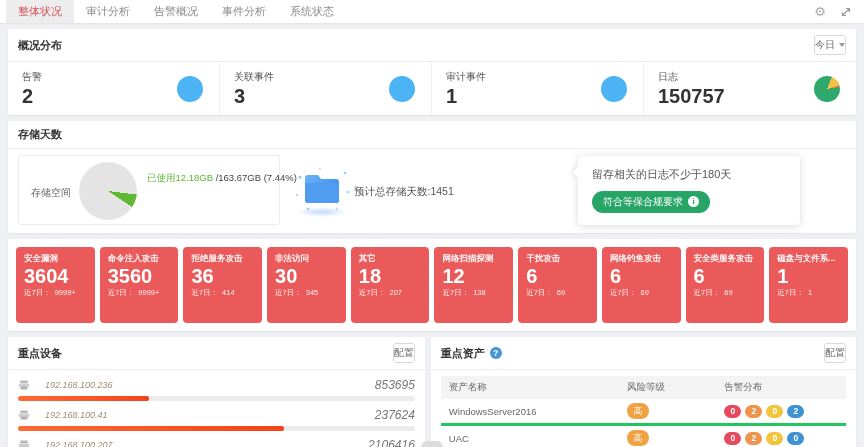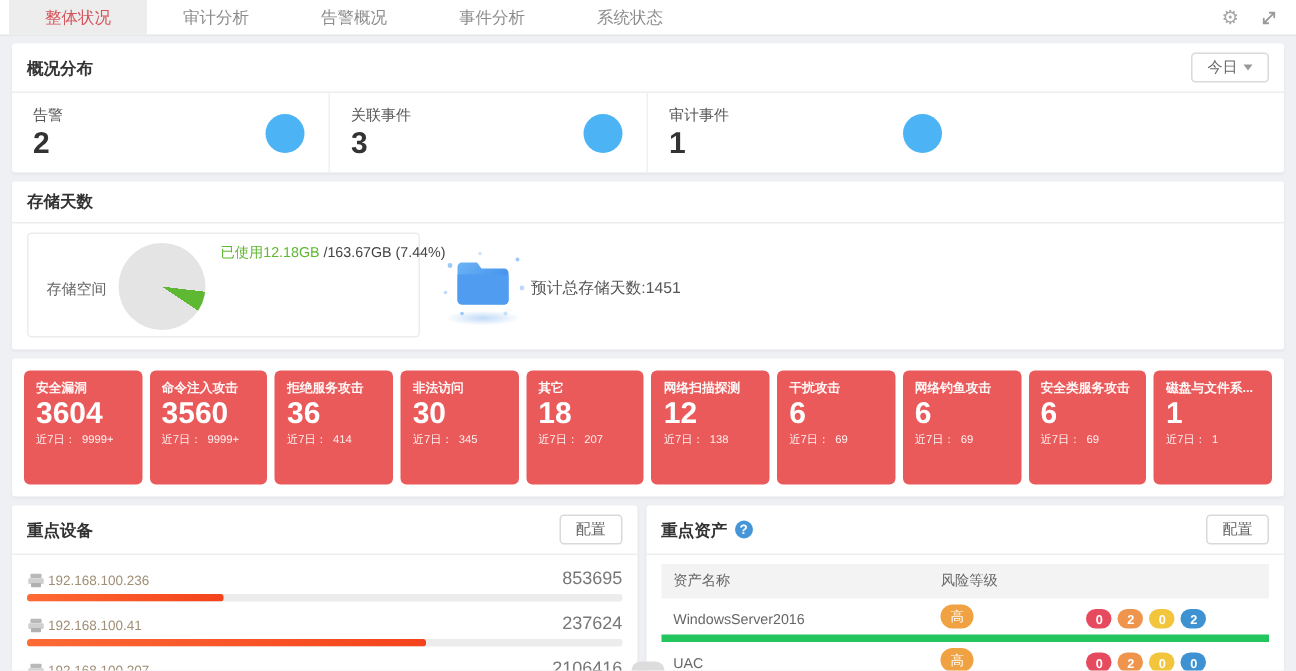--- a/index.html
+++ b/index.html
@@ -3,56 +3,56 @@
 <meta charset="utf-8">
 <style>
   * { margin:0; padding:0; box-sizing:border-box; }
   html,body { width:864px; height:447px; overflow:hidden;
     font-family:"Liberation Sans","DejaVu Sans",sans-serif;
     background:#eef0f3; color:#333; position:relative; }
 
   
   .tabbar { height:24px; background:#fff; border-bottom:1px solid #e6e6e6;
     display:flex; align-items:stretch; padding-left:6px; }
-  .tab { font-size:11px; color:#8c8c8c; padding:0 24px; display:flex; align-items:center;
+  .tab { font-size:11px; color:#8c8c8c; padding:0 12px; display:flex; align-items:center;
     cursor:pointer; white-space:nowrap; }
   .tab.active { background:#ededed; color:#d4555b; }
   .tabbar-right { margin-left:auto; display:flex; align-items:center; gap:14px; padding-right:12px; }
   .gear { font-size:13px; color:#a8a8a8; line-height:1; }
 
   
   .main { padding:5px 8px; }
   .card { background:#fff; border-radius:2px; box-shadow:0 1px 2px rgba(0,0,0,.06);
     margin-bottom:6px; }
   .card-head { display:flex; align-items:center; justify-content:space-between;
     padding:6px 10px; border-bottom:1px solid #ededed; }
   .card-title { font-size:11px; font-weight:bold; color:#333; display:flex; align-items:center; gap:5px; }
   .mini-btn { font-size:10px; color:#666; background:#fff; border:1px solid #d9d9d9;
-    border-radius:3px; padding:2px 10px; cursor:pointer; display:inline-flex; align-items:center; gap:4px; }
+    border-radius:3px; padding:2px 0; cursor:pointer; display:inline-flex; align-items:center; gap:4px; }
   .caret { width:0; height:0; border-left:3.5px solid transparent; border-right:3.5px solid transparent;
     border-top:4px solid #999; display:inline-block; }
 
   
   .stats { display:grid; grid-template-columns:repeat(4,1fr); }
   .stat { display:flex; align-items:center; justify-content:space-between;
     padding:8px 16px 8px 14px; border-right:1px solid #f0f0f0; }
   .stat:last-child { border-right:none; }
   .stat-label { font-size:10px; color:#555; margin-bottom:2px; }
   .stat-value { font-size:20px; font-weight:bold; color:#333; line-height:1.05; }
   .blue-dot { width:26px; height:26px; border-radius:50%; background:#4cb4f5; flex:none; }
   .log-pie { width:26px; height:26px; border-radius:50%; flex:none;
     background:conic-gradient(#2fa86d 0 22deg, #f1c144 22deg 72deg, #e8833d 72deg 80deg, #2fa86d 80deg 360deg); }
 
   
   .storage-body { display:flex; align-items:center; padding:6px 10px 8px 10px; gap:10px; }
   .space-box { width:262px; height:70px; border:1px solid #ececec; border-radius:3px;
     position:relative; flex:none; }
   .space-label { position:absolute; left:12px; top:30px; font-size:10px; color:#666; }
   .storage-pie { position:absolute; left:60px; top:6px; width:58px; height:58px; border-radius:50%; }
-  .space-text { position:absolute; left:128px; top:6px; font-size:9.5px; color:#444; white-space:nowrap; }
+  .space-text { position:absolute; left:128px; top:16px; font-size:9.5px; color:#444; white-space:nowrap; }
   .space-text .green { color:#5fb832; }
   .days-col { flex:1; display:flex; flex-direction:row; align-items:center; }
   .folder-wrap { position:relative; width:64px; height:50px; }
   .folder-shadow { position:absolute; left:7px; bottom:-2px; width:50px; height:10px; border-radius:50%;
     background:radial-gradient(closest-side,rgba(77,149,235,.35),rgba(77,149,235,0)); }
   .days-text { font-size:10.5px; color:#555; margin-top:4px; }
   .note-card { width:222px; margin-right:46px; background:#fff; border-radius:4px;
     box-shadow:0 1px 8px rgba(0,0,0,.15); padding:11px 14px 12px 14px; position:relative; flex:none; }
   .note-card::before { content:""; position:absolute; left:-4px; top:12px; width:9px; height:9px;
     background:#fff; transform:rotate(45deg); box-shadow:-2px 2px 3px rgba(0,0,0,.05); }
@@ -72,30 +72,30 @@
   .log-value { font-size:20px; font-weight:bold; line-height:1.15; }
   .log-recent { font-size:7.5px; opacity:.9; white-space:nowrap; display:flex; gap:4px; }
 
   
   .bottom { display:grid; grid-template-columns:1fr 1.02fr; gap:6px; }
   .bottom .card { margin-bottom:0; height:150px; overflow:hidden; }
 
   
   .dev-list { padding:3px 10px 0 10px; }
   .dev-row { padding:5px 0 2px 0; }
-  .dev-top { display:flex; align-items:flex-end; gap:2px; }
+  .dev-top { display:flex; align-items:center; gap:15px;font-style:italic; }
   .dev-ip { font-size:9px; color:#a08e76; }
   .dev-val { margin-left:auto; font-size:12px; color:#777; }
   .dev-track { height:5px; background:#ececec; border-radius:2px; margin-top:4px; overflow:hidden; }
   .dev-fill { height:100%; background:linear-gradient(90deg,#ff6a35,#f4431c); border-radius:2px; }
 
   
   .asset-table { margin:6px 10px 0 10px; font-size:9.5px; }
   .at-head { display:flex; background:#f3f3f3; color:#666; }
-  .at-row { display:flex; border-bottom:5px solid #22c55e; align-items:flex-end; }
+  .at-row { display:flex; border-bottom:3px solid #22c55e; align-items:center; }
   .c-name { width:44%; padding:4px 8px; color:#666; white-space:nowrap; overflow:hidden; }
   .c-risk { width:24%; padding:4px 8px; }
   .c-alarm { width:32%; padding:4px 8px; }
   .at-head > div { padding:5px 8px; }
   .risk-pill { display:inline-block; min-width:22px; text-align:center; border-radius:9px;
     color:#fff; font-size:9px; padding:1.5px 4px; }
   .risk-pill.orange { background:#f0a242; }
   .alarm-pills { display:inline-flex; gap:4px; }
   .pill { min-width:17px; height:13px; border-radius:7px; color:#fff; font-size:8.5px; font-weight:bold;
     display:inline-flex; align-items:center; justify-content:center; padding:0 4px; }
@@ -163,20 +163,27 @@
             <div class="stat-value">3</div>
           </div>
           <div class="stat-icon blue-circle blue-dot"></div>
         </div>
         <div class="stat">
           <div>
             <div class="stat-label">审计事件</div>
             <div class="stat-value">1</div>
           </div>
           <div class="stat-icon blue-circle blue-dot"></div>
+        </div>
+        <div class="stat">
+          <div>
+            <div class="stat-label">日志</div>
+            <div class="stat-value">150757</div>
+          </div>
+          <div class="stat-icon pie log-pie"></div>
         </div>
       </div>
   </div>
 
   <div class="card">
     <div class="card-head">
       <span class="card-title">存储天数</span>
     </div>
     <div class="storage-body">
       <div class="space-box">
@@ -202,20 +209,27 @@
               <circle cx="55" cy="8" r="1.3" fill="#9ec9f7"></circle>
             <circle cx="58" cy="27" r="1.6" fill="#bcd9fa"></circle>
               <circle cx="7" cy="30" r="1.2" fill="#bcd9fa"></circle>
             <circle cx="30" cy="4" r="1.2" fill="#cfe4fb"></circle>
               <circle cx="47" cy="44" r="1.4" fill="#cfe4fb"></circle>
             <circle cx="18" cy="44" r="1.2" fill="#9ec9f7"></circle>
           </svg>
         </div>
         <div class="days-text">预计总存储天数:1451</div>
       </div>
+      <div class="note-card">
+        <div class="note-text">留存相关的日志不少于180天</div>
+        <button class="note-btn">
+          <span>符合等保合规要求</span>
+          <span class="info-dot">i</span>
+        </button>
+      </div>
     </div>
   </div>
 
   <div class="card">
     <div class="logs-row">
 
     <div class="log-card">
           <div class="log-name">安全漏洞</div>
           <div class="log-value">3604</div>
           <div class="log-recent">
@@ -355,20 +369,21 @@
         <span class="card-title">
           <span>重点资产</span>
           <span class="help-dot">?</span>
         </span>
         <button class="mini-btn">配置</button>
       </div>
       <div class="asset-table">
         <div class="at-head">
           <div class="c-name">资产名称</div>
           <div class="c-risk">风险等级</div>
+          <div class="c-alarm">告警分布</div>
         </div>
         <div>
 
         <div class="at-row">
               <div class="c-name">WindowsServer2016</div>
               <div class="c-risk">
                 <span class="risk-pill orange">高</span>
               </div>
               <div class="c-alarm">
                 <span class="alarm-pills">

